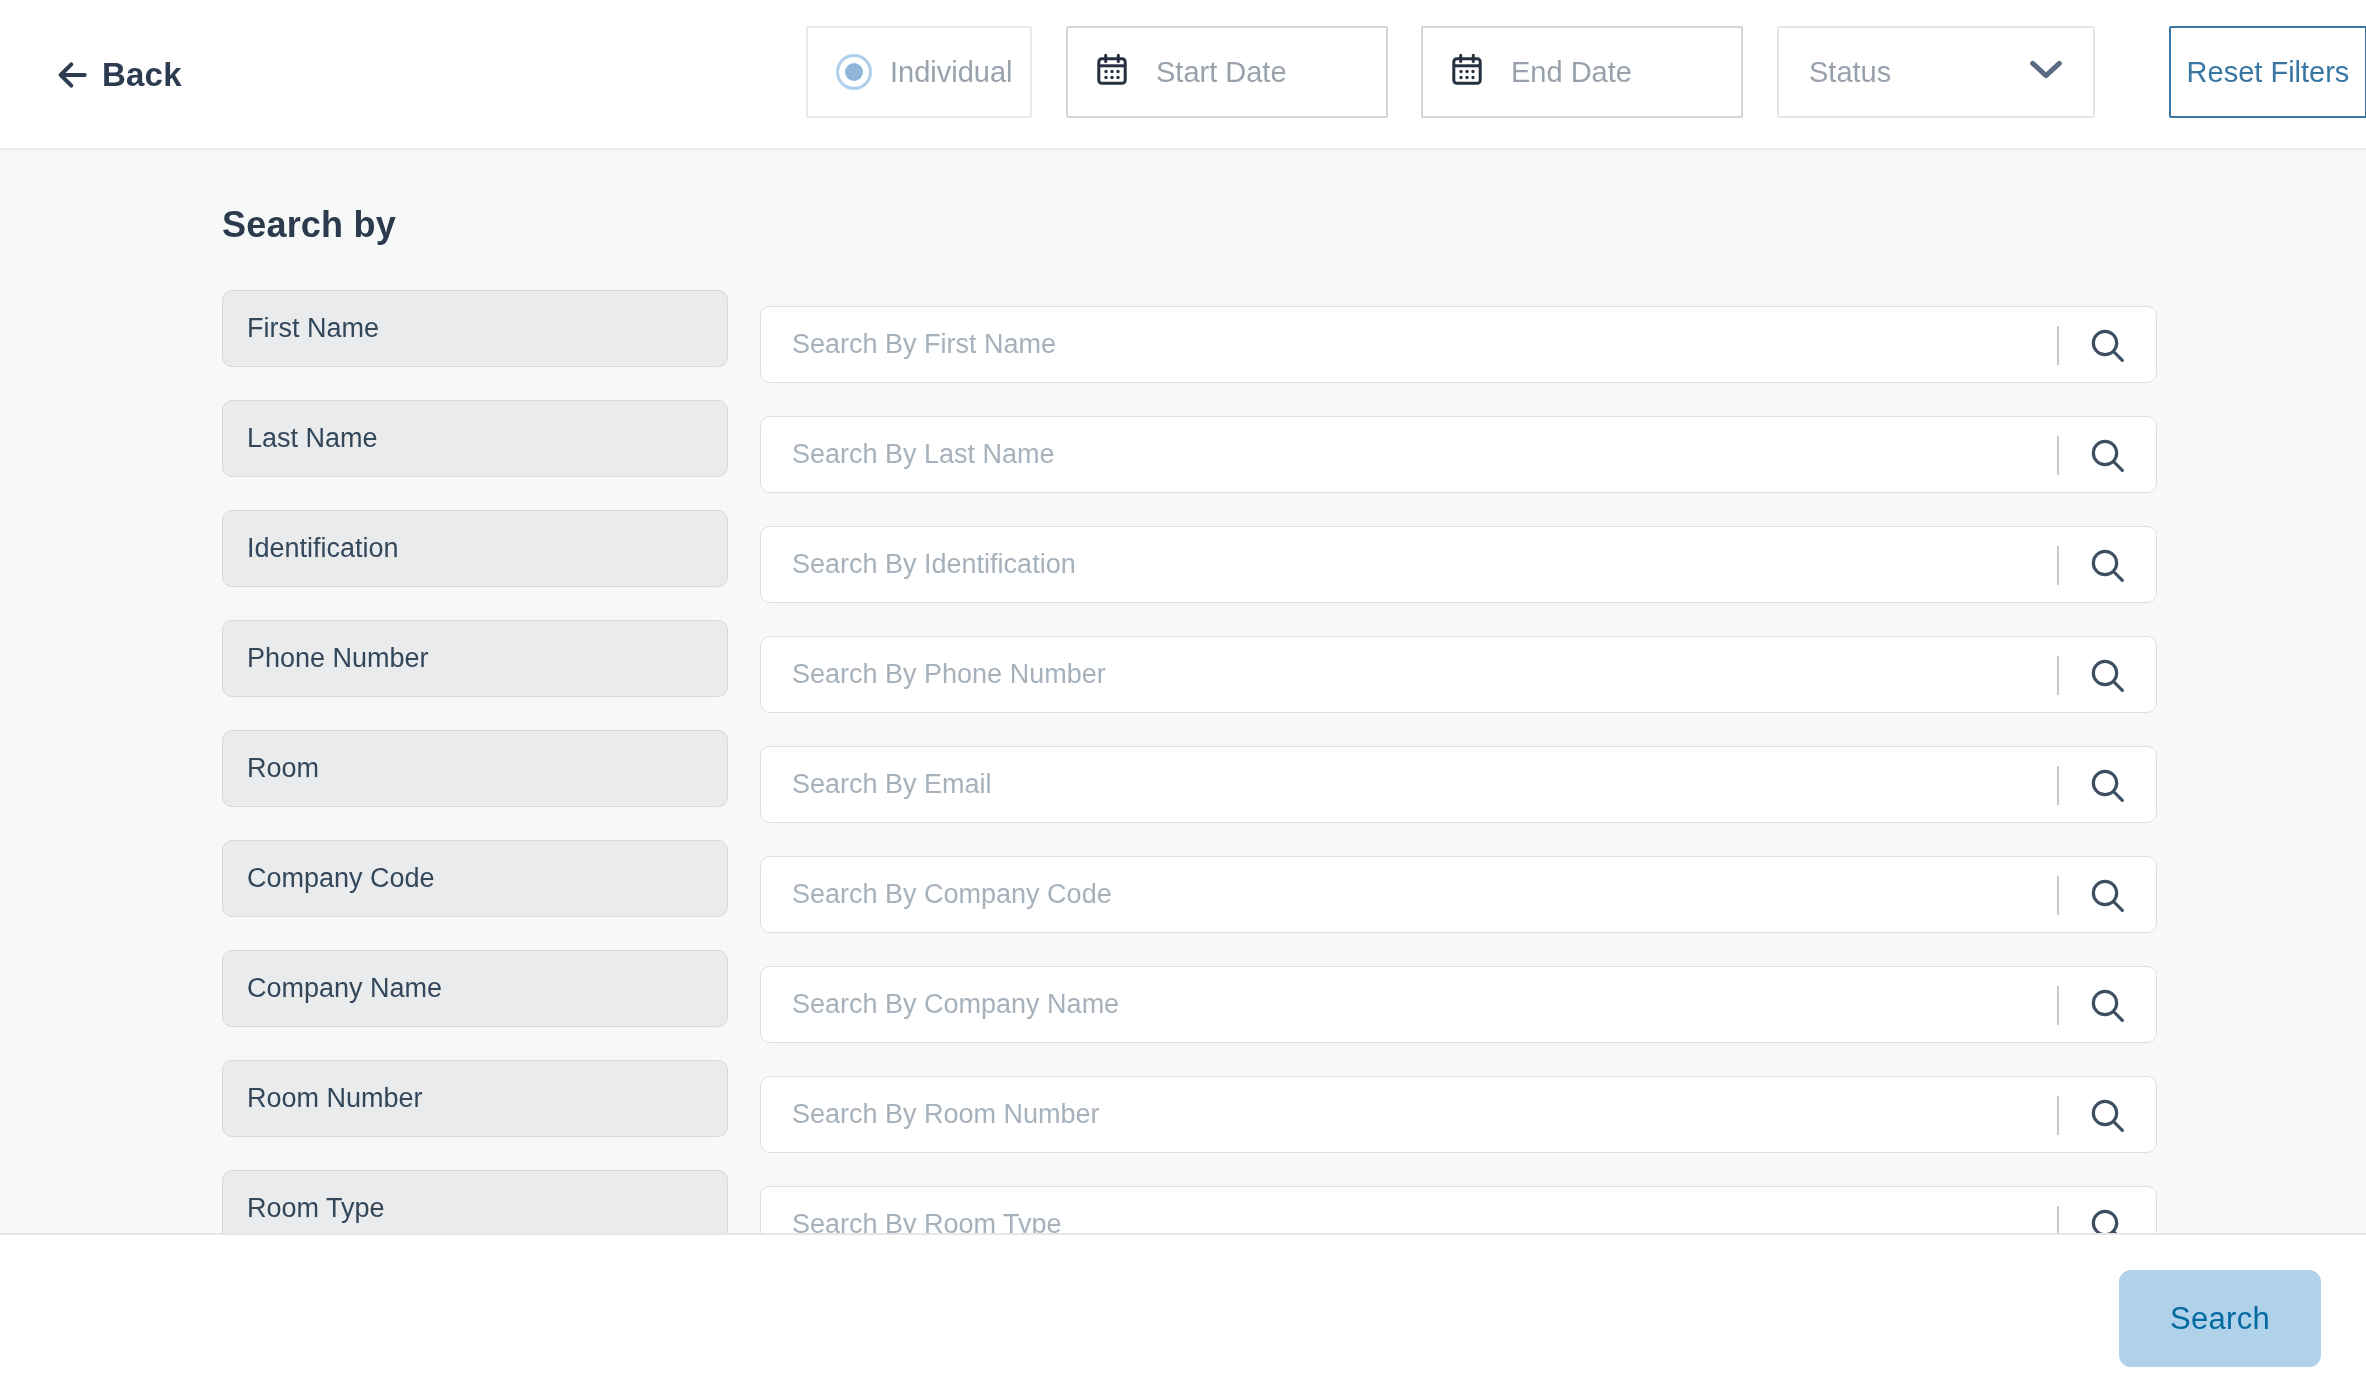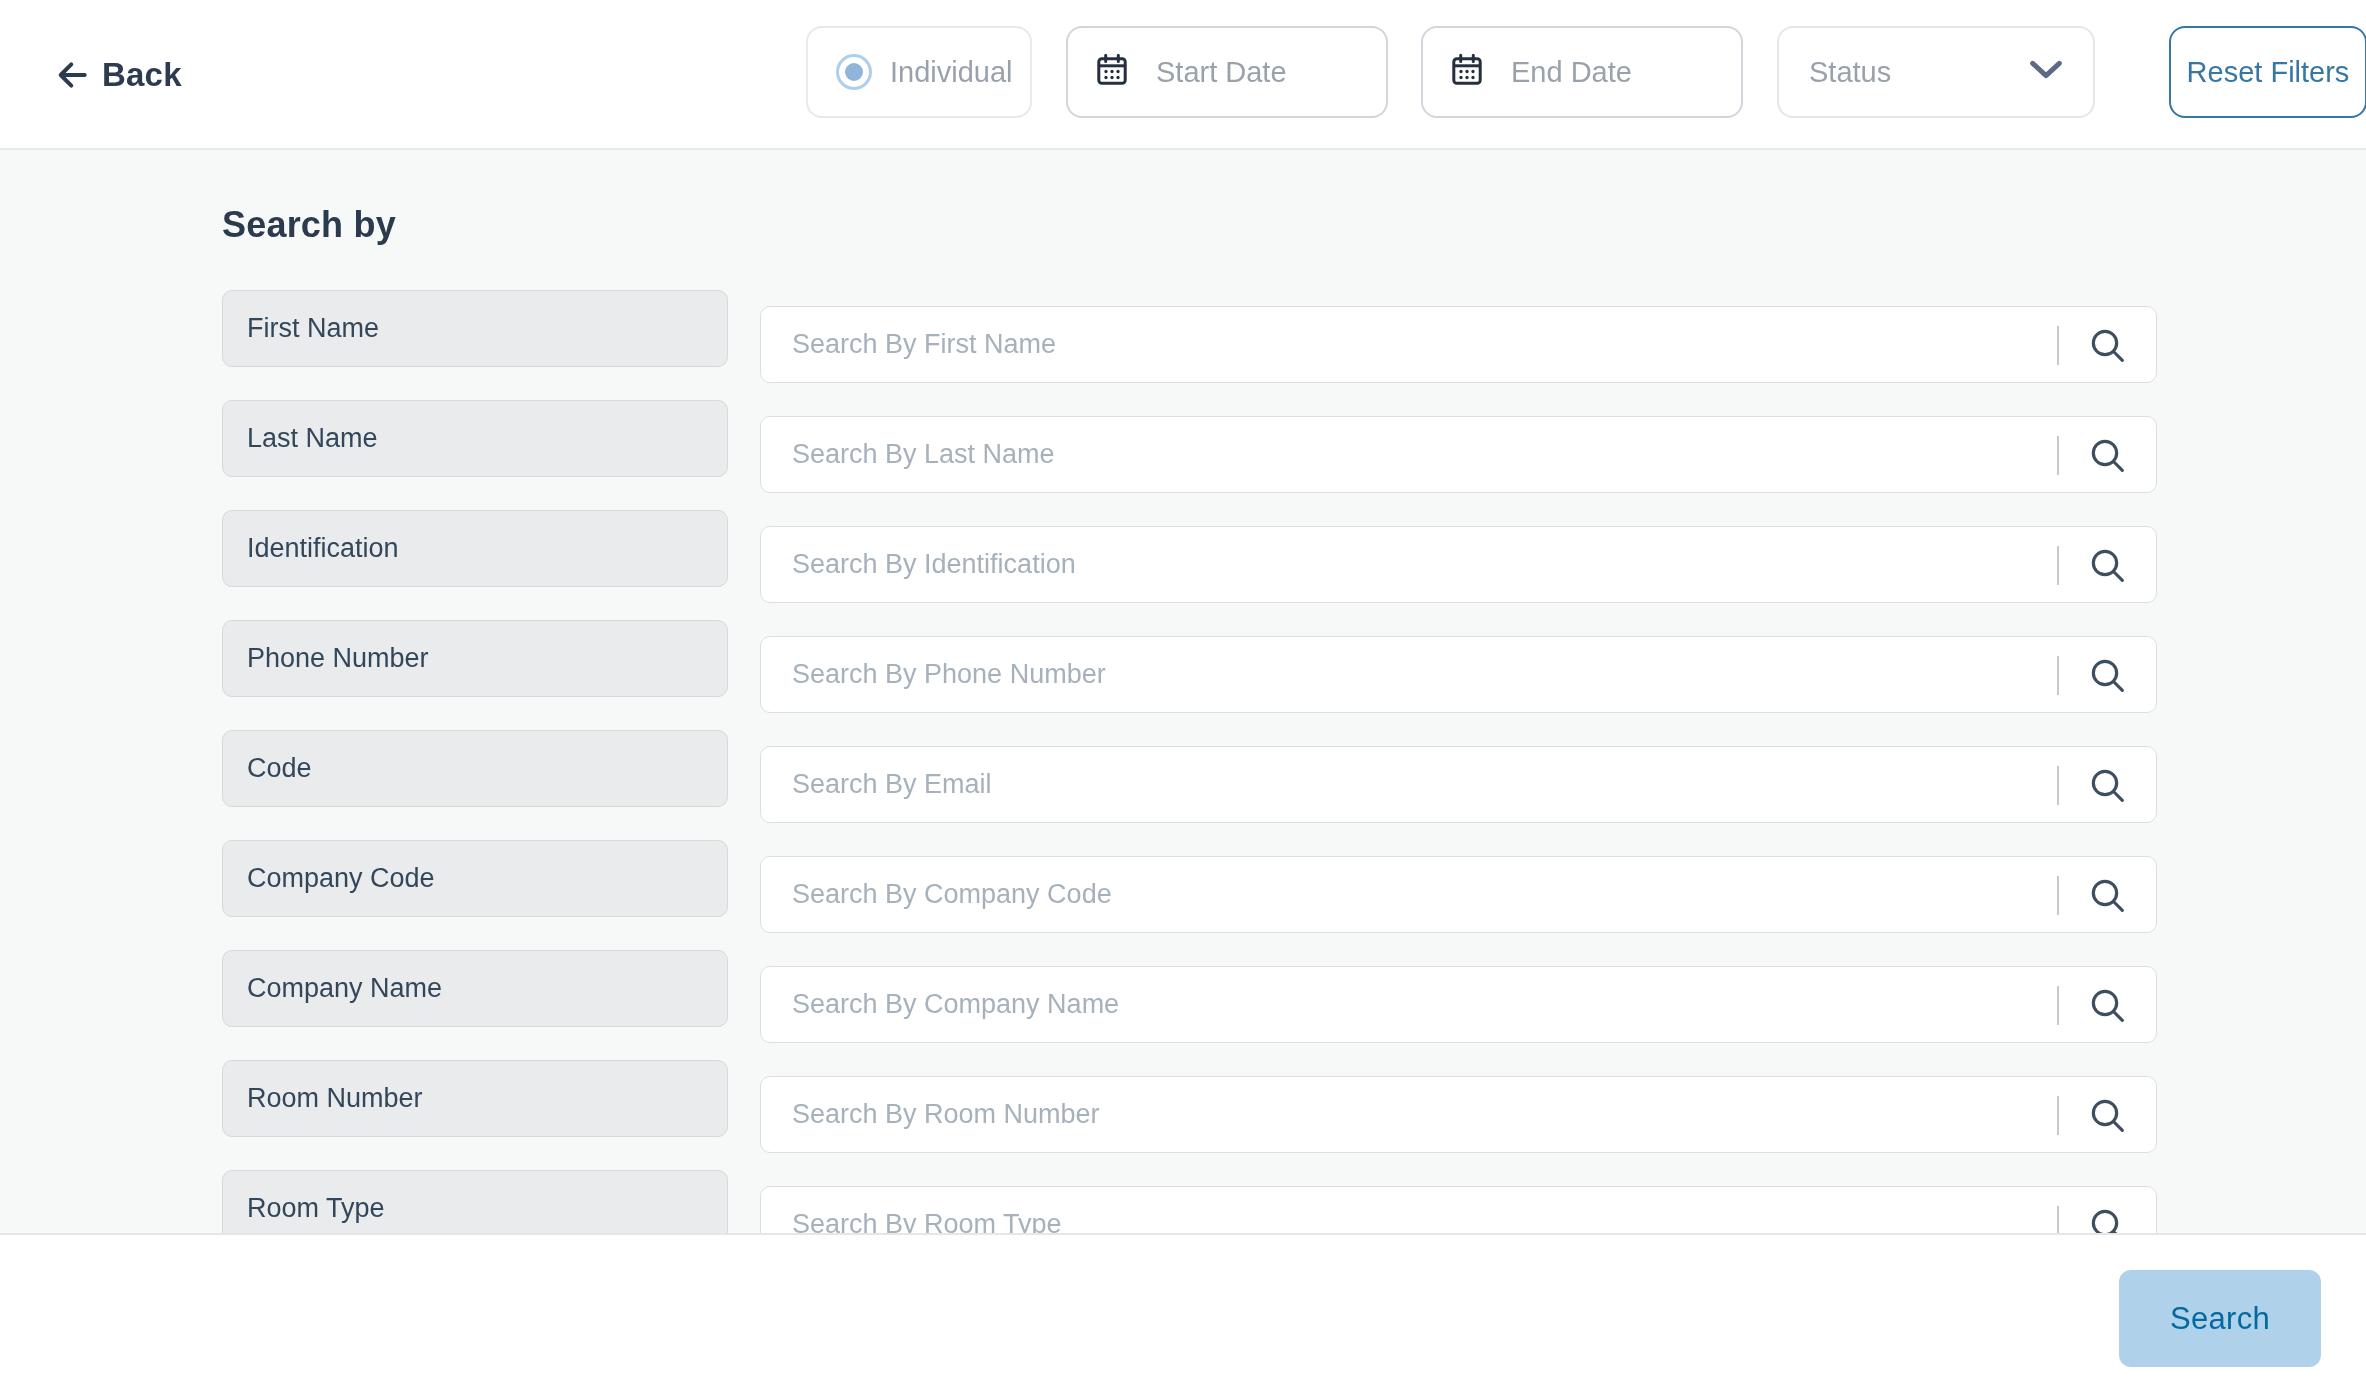--- a/index.html
+++ b/index.html
@@ -19,21 +19,21 @@
   }
   .back-btn{
     position:absolute;left:54px;top:50px;height:50px;
     display:flex;align-items:center;gap:12px;cursor:pointer;
   }
   .back-btn svg{display:block;}
   .back-label{
     font-size:33px;font-weight:700;color:#2c3b4f;letter-spacing:0.2px;
   }
   .chip{
-    position:absolute;top:26px;height:92px;border-radius:16px;
+    position:absolute;top:26px;height:92px;border-radius:2px;
     background:#ffffff;display:flex;align-items:center;
   }
   .chip-individual{
     left:806px;width:226px;border:2px solid #e6eaee;padding-left:28px;gap:18px;
   }
   .radio-outer{
     width:36px;height:36px;border-radius:50%;
     border:3px solid #aecfeb;background:#ffffff;
     display:flex;align-items:center;justify-content:center;flex:0 0 auto;
   }
@@ -233,21 +233,21 @@
       <span class="field-search-icon">
         <svg width="40" height="40" viewBox="0 0 24 24" fill="none">
           <circle cx="10.2" cy="10.2" r="7" stroke="#3d4e60" stroke-width="1.9"></circle>
           <path d="M15.6 15.6 L20.6 20.6" stroke="#3d4e60" stroke-width="1.9" stroke-linecap="round"></path>
         </svg>
       </span>
     </div>
   </div>
 
   <div class="row" style="top: 440px;">
-    <div class="row-label">Code</div>
+    <div class="row-label">Room</div>
     <div class="row-field">
       <input class="row-input" type="text" placeholder="Search By Email" style="">
       <span class="field-divider"></span>
       <span class="field-search-icon">
         <svg width="40" height="40" viewBox="0 0 24 24" fill="none">
           <circle cx="10.2" cy="10.2" r="7" stroke="#3d4e60" stroke-width="1.9"></circle>
           <path d="M15.6 15.6 L20.6 20.6" stroke="#3d4e60" stroke-width="1.9" stroke-linecap="round"></path>
         </svg>
       </span>
     </div>

